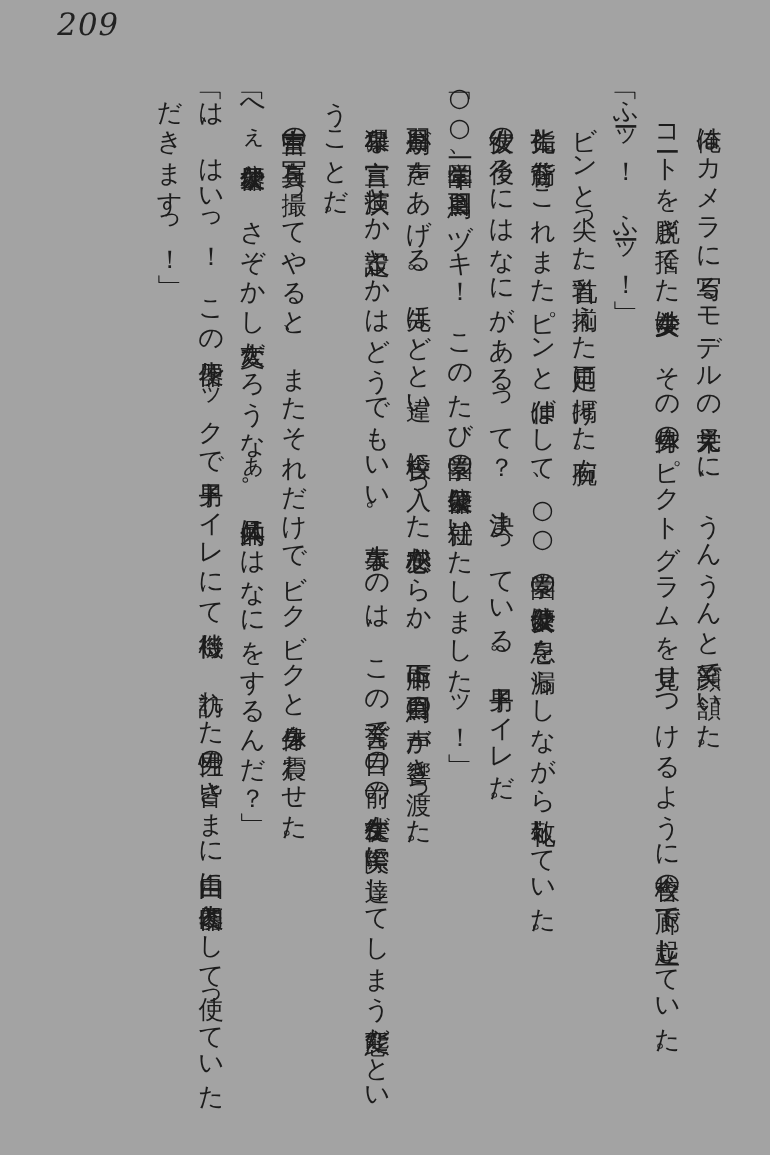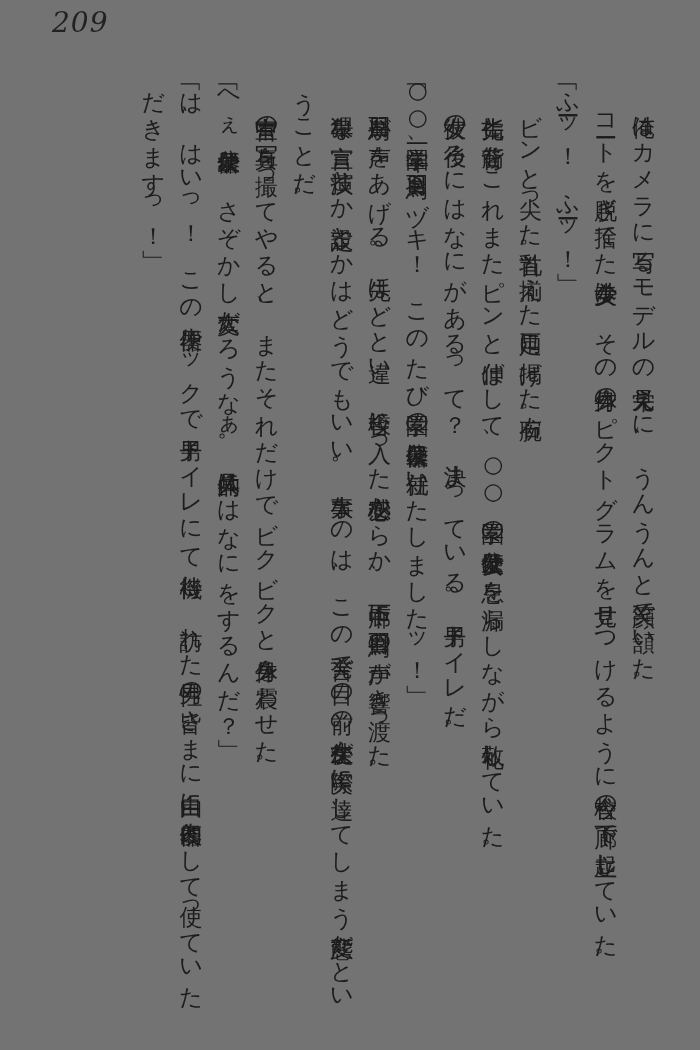--- a/index.html
+++ b/index.html
@@ -5,21 +5,21 @@
   html, body {
     margin: 0;
     padding: 0;
     background: #888;
   }
   .page {
     position: relative;
     width: 700px;
     height: 1050px;
     margin: 0 auto;
-    background: #737373;
+    background: #a3a3a3;
     overflow: hidden;
     font-family: "DejaVu Serif", "Liberation Serif", serif;
     color: #1c1c1c;
   }
   .page-number {
     position: absolute;
     top: 6px;
     left: 52px;
     font-size: 28px;
     font-style: italic;

